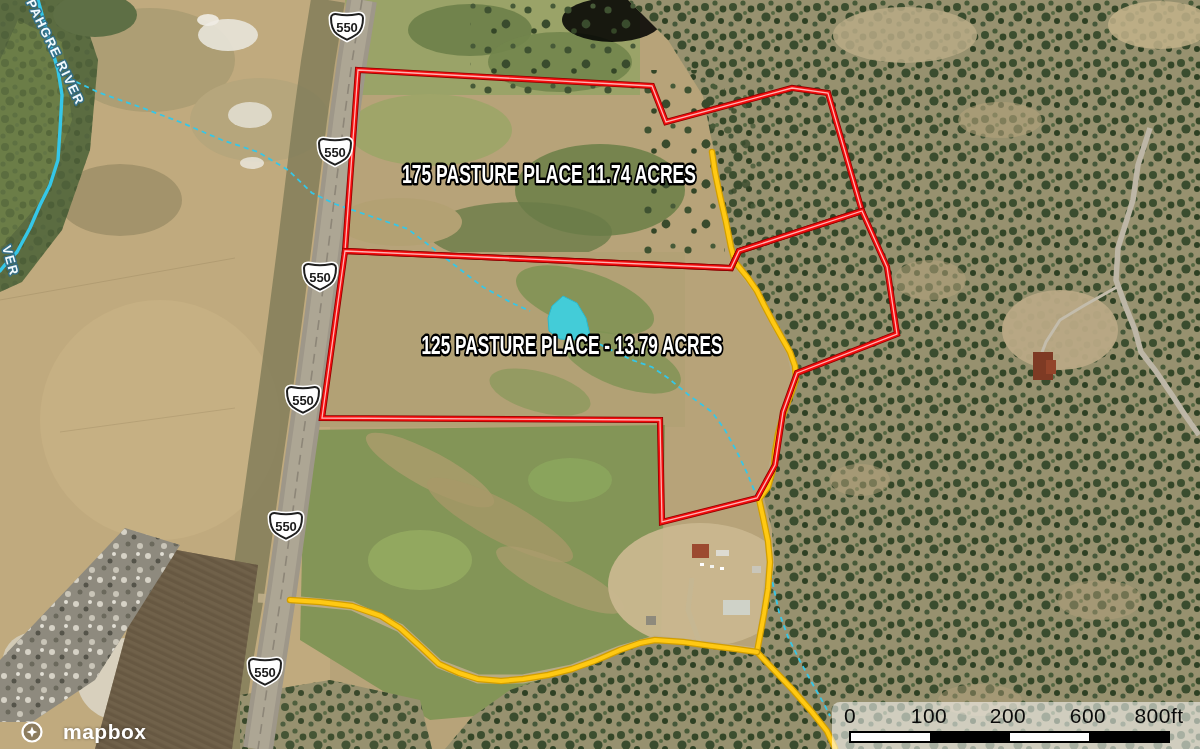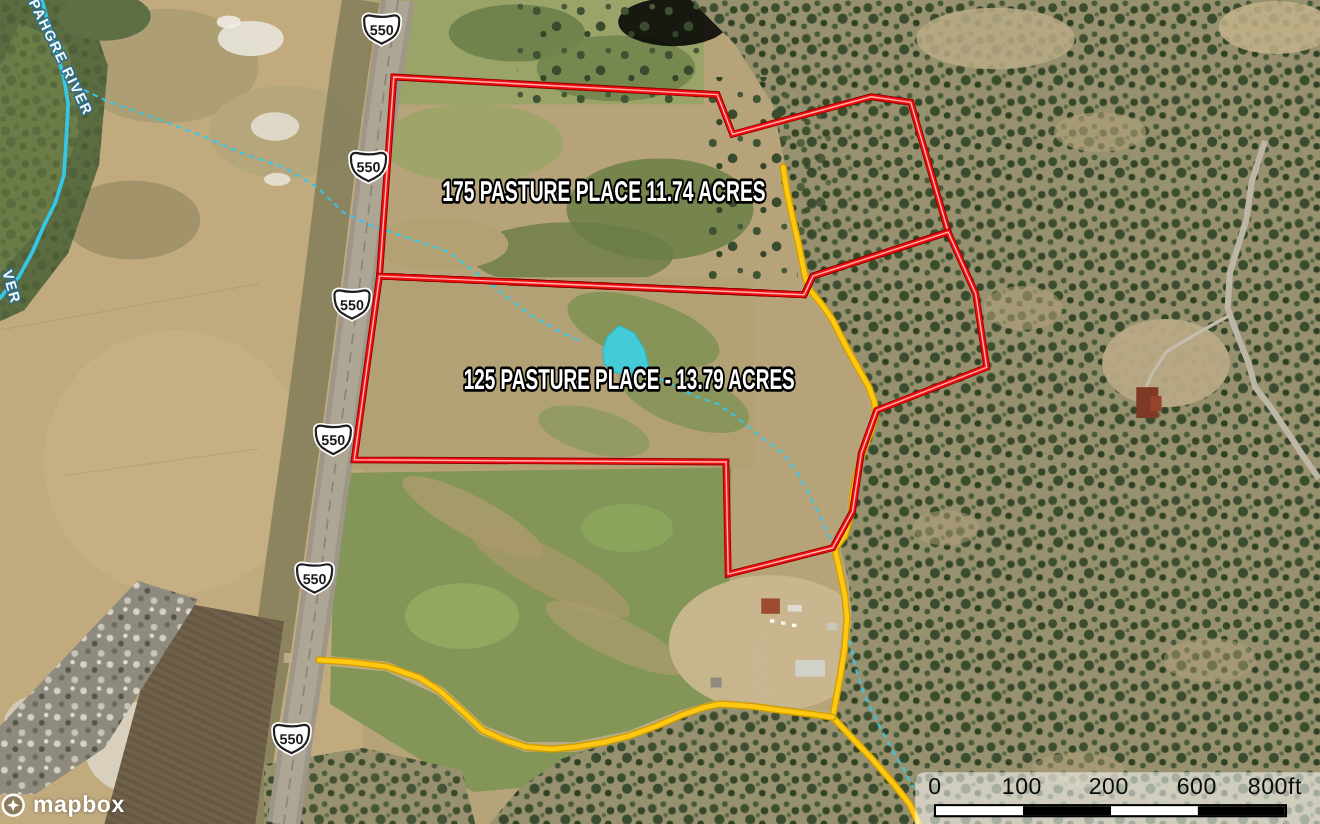--- a/index.html
+++ b/index.html
@@ -9,22 +9,22 @@
   
   .scalebar{position:absolute;left:832px;top:702px;width:368px;height:47px;
             background:rgba(255,255,255,.55);border-top-left-radius:8px;}
   .sb-label{position:absolute;top:2px;transform:translateX(-50%);
             font-size:21px;color:#0a0a0a;letter-spacing:.5px;}
   .sb-bar{position:absolute;left:17px;top:29px;width:317px;height:8px;
           border:2px solid #000;display:flex;}
   .sb-seg{flex:1 1 25%;height:100%;}
   .sb-seg.w{background:#fff;} .sb-seg.b{background:#000;}
   
-  .mblogo{position:absolute;left:0;top:720px;display:flex;align-items:flex-end;
-          gap:6px;cursor:pointer;}
+  .mblogo{position:absolute;left:20px;top:720px;display:flex;align-items:flex-end;
+          gap:19px;cursor:pointer;}
   .mblogo .word{color:#fff;font-size:21px;font-weight:bold;letter-spacing:.5px;
           text-shadow:0 0 3px rgba(0,0,0,.45);}
 </style>
 </head>
 <body>
 
 <div class="stage">
 
   <svg class="layer" width="1200" height="749" viewBox="0 0 1200 749">
     <defs>

